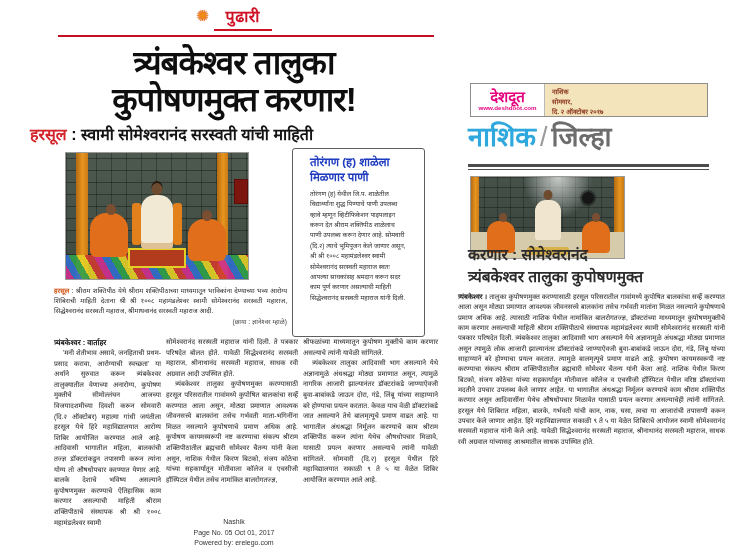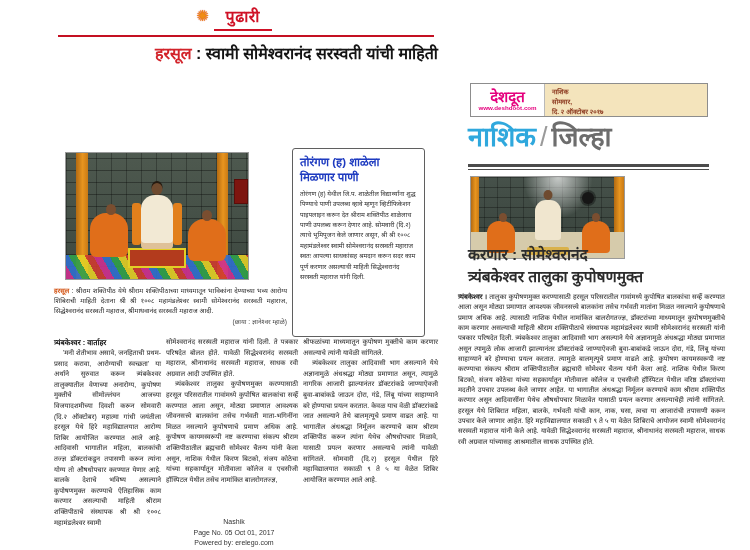--- a/index.html
+++ b/index.html
@@ -9,21 +9,21 @@
 
   
   .lp { position:absolute; left:30px; top:4px; width:408px; height:542px; }
   .lp-masthead { display:flex; justify-content:center; align-items:flex-start; gap:5px; padding-top:3px; }
   .sun-icon { color:#ef8c15; font-size:15px; line-height:18px; text-shadow:0 0 1px #c22; }
   .lp-title-wrap { display:flex; flex-direction:column; align-items:center; }
   .lp-title { color:#cf1126; font-weight:bold; font-size:16px; line-height:20px; letter-spacing:0.5px; }
   .lp-tagline-bar { width:58px; height:2px; background:#cf1126; margin-top:2px; }
   .lp-rule { height:2px; background:#c41022; margin:4px 4px 0 28px; }
   .lp-headline { margin-top:7px; text-align:center; font-weight:bold; color:#0e0e0e; font-size:33px; line-height:37px; letter-spacing:-1px; }
-  .lp-subhead { margin-top:5px; text-align:right; font-weight:bold; font-size:16px; color:#141414; }
+  .lp-subhead { margin-top:5px; text-align:left; font-weight:bold; font-size:16px; color:#141414; }
   .lp-subhead .loc { color:#d2232a; }
 
   .lp-photo { position:absolute; left:35px; top:148px; width:184px; height:128px; border:1px solid #9a9a9a; overflow:hidden;
     background:
       repeating-linear-gradient(0deg, rgba(0,0,0,.35) 0 1px, transparent 1px 12px),
       repeating-linear-gradient(90deg, rgba(0,0,0,.28) 0 1px, transparent 1px 15px),
       linear-gradient(#4e594f, #3d4840); }
   .pillar { position:absolute; top:0; height:100%; background:linear-gradient(90deg,#b36a12,#e8951f 55%,#c97a15); }
   .pil-l { left:10px; width:12px; }
   .pil-r { right:20px; width:11px; }
@@ -40,21 +40,21 @@
   .monk-l { left:24px; bottom:22px; width:38px; height:44px; }
   .monk-r { right:22px; bottom:18px; width:38px; height:42px; }
   .head { position:absolute; width:10px; height:11px; background:#7a4e30; border-radius:50%; }
   .head-l { left:40px; bottom:64px; }
   .head-r { right:36px; bottom:58px; }
 
   .lp-caption { position:absolute; left:24px; top:282px; width:233px; font-size:6.6px; line-height:1.55; text-align:justify; color:#222; }
   .lp-caption .loc { color:#d2500f; font-weight:bold; }
   .lp-caption .credit { display:block; text-align:right; color:#444; }
 
-  .lp-sidebar { position:absolute; left:262px; top:144px; width:133px; height:189px; border:1px solid #5f5f5f; border-radius:3px; padding:6px 7px; background:#fff; }
+  .lp-sidebar { position:absolute; left:262px; top:144px; width:133px; height:189px; border:1px solid #5f5f5f; border-radius:3px; padding:6px 17px; background:#fff; }
   .lp-sidebar .sb-title { color:#1e3bc0; font-weight:bold; font-size:11.5px; line-height:1.3; margin-bottom:4px; }
   .lp-sidebar .sb-body { font-size:6.4px; line-height:1.62; color:#333; text-align:left; }
 
   .lp-body { position:absolute; left:24px; top:333px; width:384px; height:192px; }
   .lp-col { position:absolute; top:0; }
   .col1 { left:0; width:107px; }
   .col2 { left:112px; width:132px; }
   .col3 { left:249px; width:135px; }
   .lp-col p { font-size:6.8px; line-height:1.56; text-align:justify; color:#1e1e1e; }
   .byline { font-weight:bold; font-size:7.4px; color:#111; margin-bottom:1px; }
@@ -109,20 +109,24 @@
 
     <div class="lp-masthead">
       <span class="sun-icon">✺</span>
       <span class="lp-title-wrap">
         <span class="lp-title">पुढारी</span>
         <span class="lp-tagline-bar"></span>
       </span>
     </div>
     <div class="lp-rule"></div>
 
+    <div class="lp-headline">
+      <div>त्र्यंबकेश्वर तालुका</div>
+      <div>कुपोषणमुक्त करणार!</div>
+    </div>
 
     <div class="lp-subhead">
       <span class="loc">हरसूल</span><span> : </span><span>स्वामी सोमेश्वरानंद सरस्वती यांची माहिती</span>
     </div>
 
     <div class="lp-photo">
       <div class="pillar pil-l"></div>
       <div class="pillar pil-r"></div>
       <div class="window-red"></div>
       <div class="rangoli"></div>

